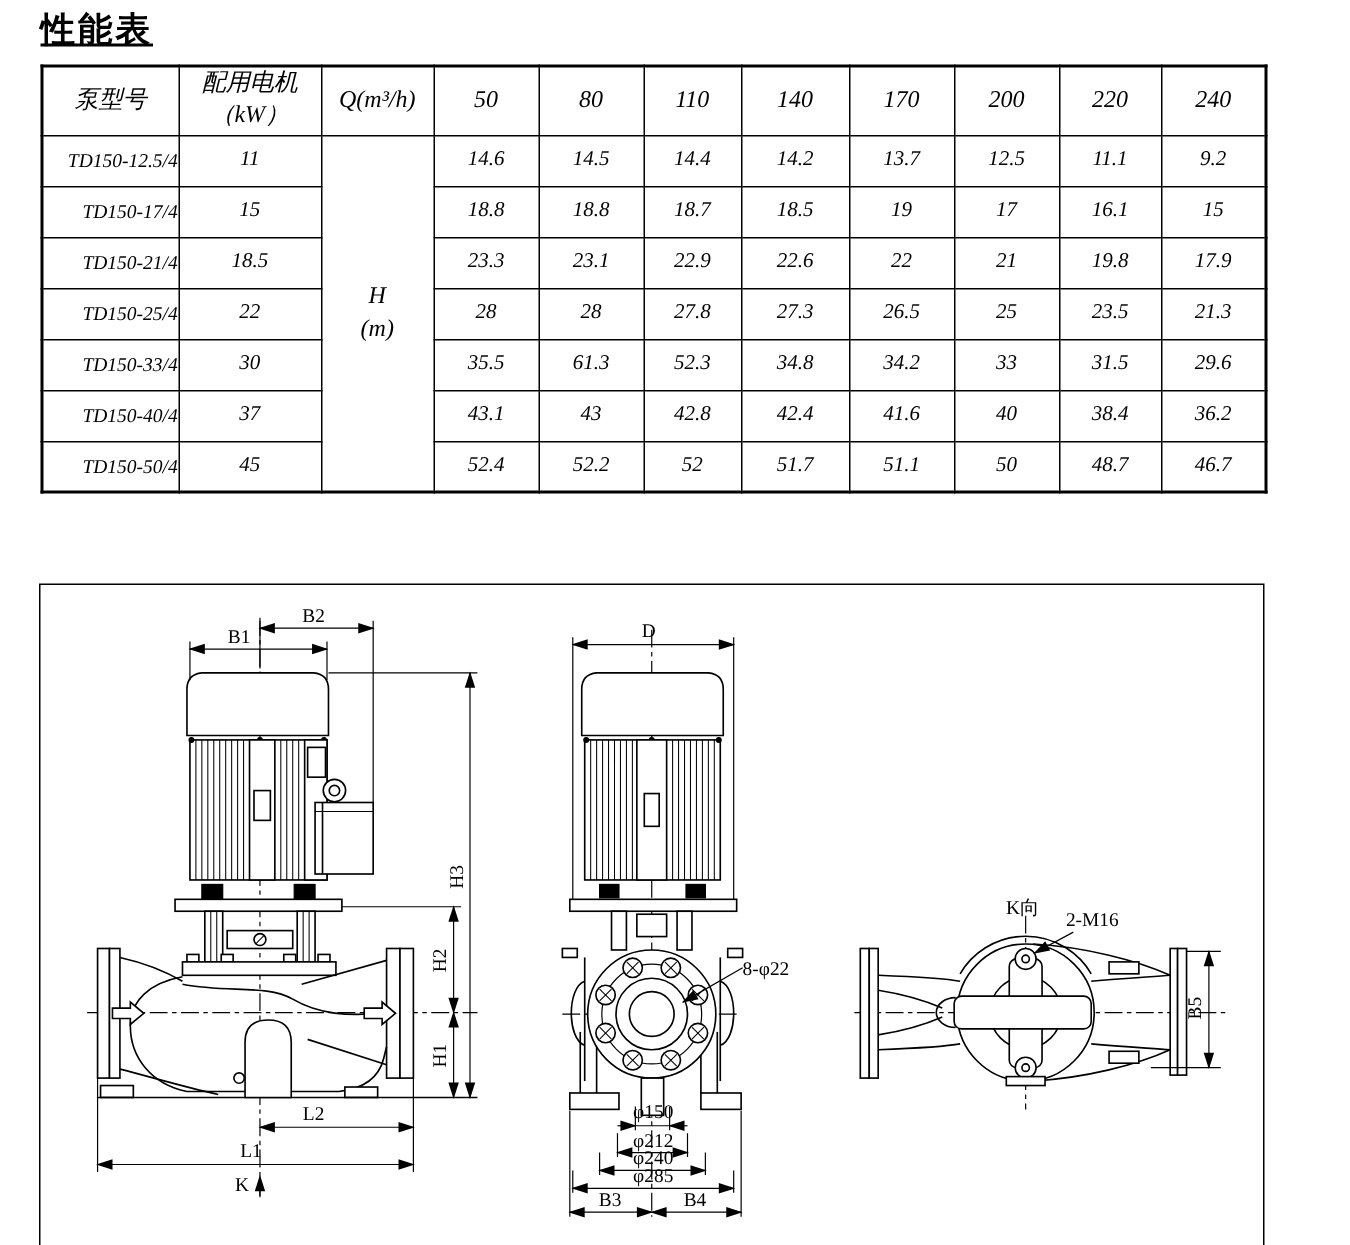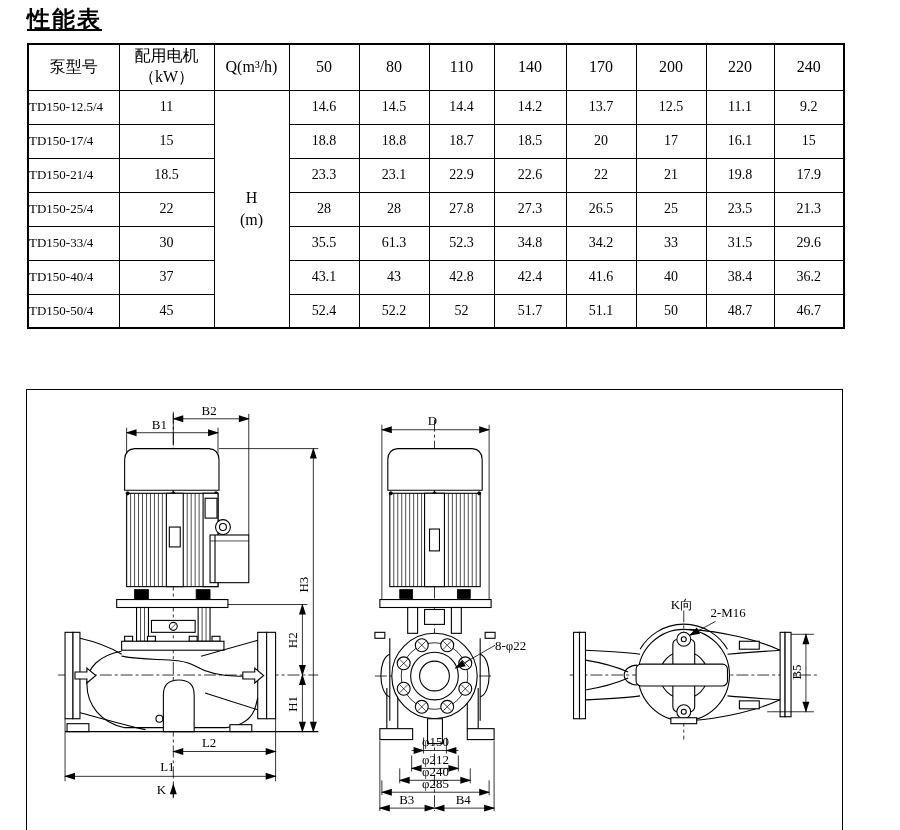--- a/index.html
+++ b/index.html
@@ -10,28 +10,29 @@
   }
   .page-title {
     position:absolute; left:27px; top:4px;
     font-family:"Liberation Sans", sans-serif;
     font-weight:bold; font-size:23px; letter-spacing:2px; color:#000;text-decoration:underline;
   }
   table.perf {
     position:absolute; left:27px; top:43px;
     width:816px; border-collapse:collapse; table-layout:fixed;
     border:2px solid #000;
+    font-style:italic;
   }
   table.perf th, table.perf td {
     border:1px solid #000; text-align:center; vertical-align:middle;
     font-weight:normal; white-space:pre-line; overflow:hidden;
   }
   table.perf thead th { height:46px; font-size:16px; line-height:1.3; }
   table.perf tbody td { height:34px; font-size:14px; }
-  table.perf tbody td.model-cell { font-size:13px; text-align:left; }
+  table.perf tbody td.model-cell { font-size:13px; text-align:right; }
   table.perf td.head-unit-cell { font-size:16px; line-height:1.35; }
   .diagram-box {
     position:absolute; left:26px; top:389px; width:817px; height:560px;
     border:1.5px solid #000; background:#fff;
   }
   .diagram-box svg { position:absolute; left:0; top:0; }
   svg text {
     font-family:"Liberation Serif", serif; font-size:13px; fill:#000;
   }
   .ol  { stroke:#000; stroke-width:1.1; fill:none; }          
@@ -91,21 +92,21 @@
         <td>11.1</td>
         <td>9.2</td>
       </tr>
       <tr>
         <td class="model-cell">TD150-17/4</td>
         <td>15</td>
         <td>18.8</td>
         <td>18.8</td>
         <td>18.7</td>
         <td>18.5</td>
-        <td>20</td>
+        <td>19</td>
         <td>17</td>
         <td>16.1</td>
         <td>15</td>
       </tr>
       <tr>
         <td class="model-cell">TD150-21/4</td>
         <td>18.5</td>
         <td>23.3</td>
         <td>23.1</td>
         <td>22.9</td>

